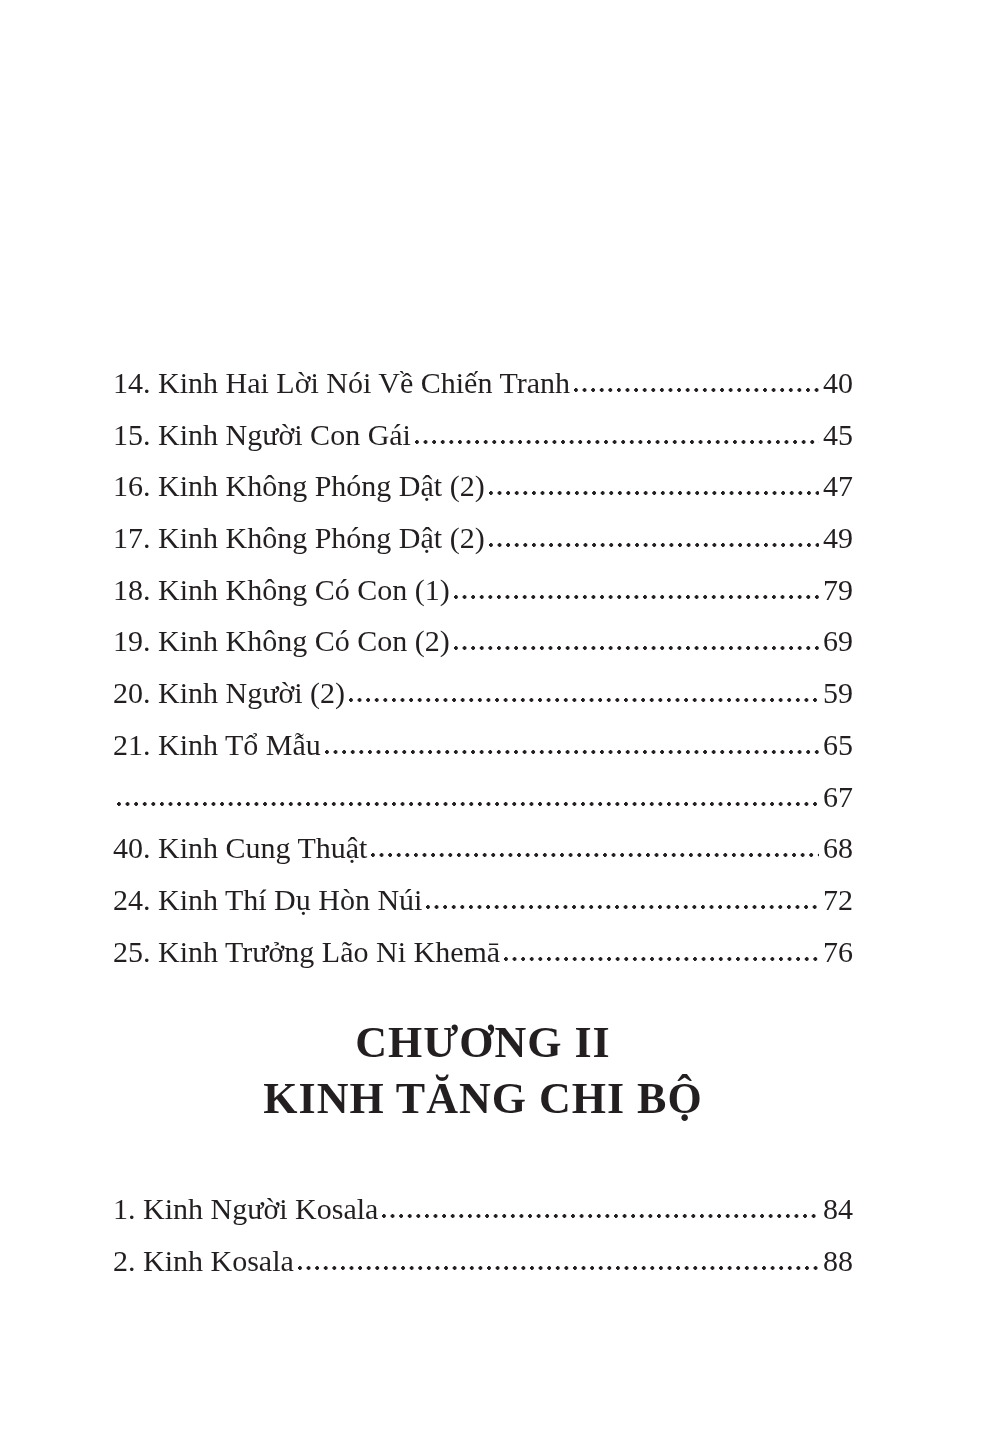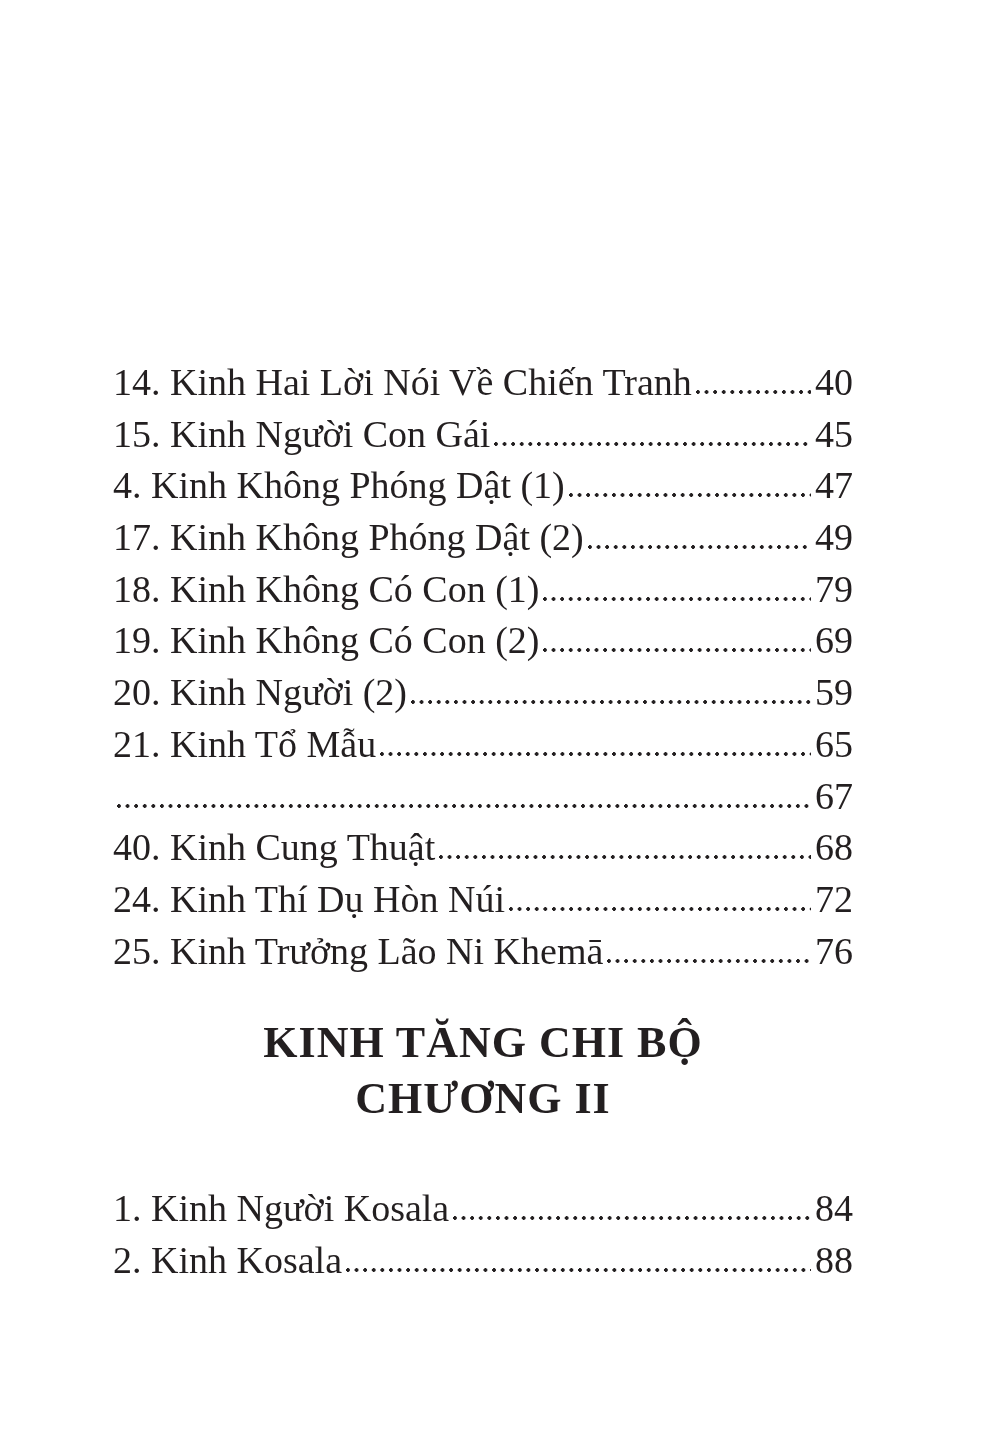--- a/index.html
+++ b/index.html
@@ -23,21 +23,21 @@
   .toc {
     position: absolute;
     left: 113px;
     top: 357px;
     width: 740px;
   }
   .toc-entry {
     display: flex;
     align-items: baseline;
     height: 51.7px;
-    font-size: 38px;
+    font-size: 30px;
     line-height: 51.7px;
     white-space: nowrap;
   }
   .toc-label {
     flex: 0 0 auto;
   }
   .toc-leader {
     flex: 1 1 auto;
     align-self: baseline;
     height: 7px;
@@ -72,21 +72,21 @@
         <span class="toc-label">14. Kinh Hai Lời Nói Về Chiến Tranh</span>
         <span class="toc-leader"></span>
         <span class="toc-page">40</span>
       </div>
       <div class="toc-entry">
         <span class="toc-label">15. Kinh Người Con Gái</span>
         <span class="toc-leader"></span>
         <span class="toc-page">45</span>
       </div>
       <div class="toc-entry">
-        <span class="toc-label">4. Kinh Không Phóng Dật (1)</span>
+        <span class="toc-label">16. Kinh Không Phóng Dật (2)</span>
         <span class="toc-leader"></span>
         <span class="toc-page">47</span>
       </div>
       <div class="toc-entry">
         <span class="toc-label">17. Kinh Không Phóng Dật (2)</span>
         <span class="toc-leader"></span>
         <span class="toc-page">49</span>
       </div>
       <div class="toc-entry">
         <span class="toc-label">18. Kinh Không Có Con (1)</span>
@@ -121,22 +121,22 @@
         <span class="toc-label">24. Kinh Thí Dụ Hòn Núi</span>
         <span class="toc-leader"></span>
         <span class="toc-page">72</span>
       </div>
       <div class="toc-entry">
         <span class="toc-label">25. Kinh Trưởng Lão Ni Khemā</span>
         <span class="toc-leader"></span>
         <span class="toc-page">76</span>
       </div>
       <div class="chapter-heading">
+        <span class="line">CHƯƠNG II</span>
         <span class="line">KINH TĂNG CHI BỘ</span>
-        <span class="line">CHƯƠNG II</span>
       </div>
       <div class="toc-entry">
         <span class="toc-label">1. Kinh Người Kosala</span>
         <span class="toc-leader"></span>
         <span class="toc-page">84</span>
       </div>
       <div class="toc-entry">
         <span class="toc-label">2. Kinh Kosala</span>
         <span class="toc-leader"></span>
         <span class="toc-page">88</span>

